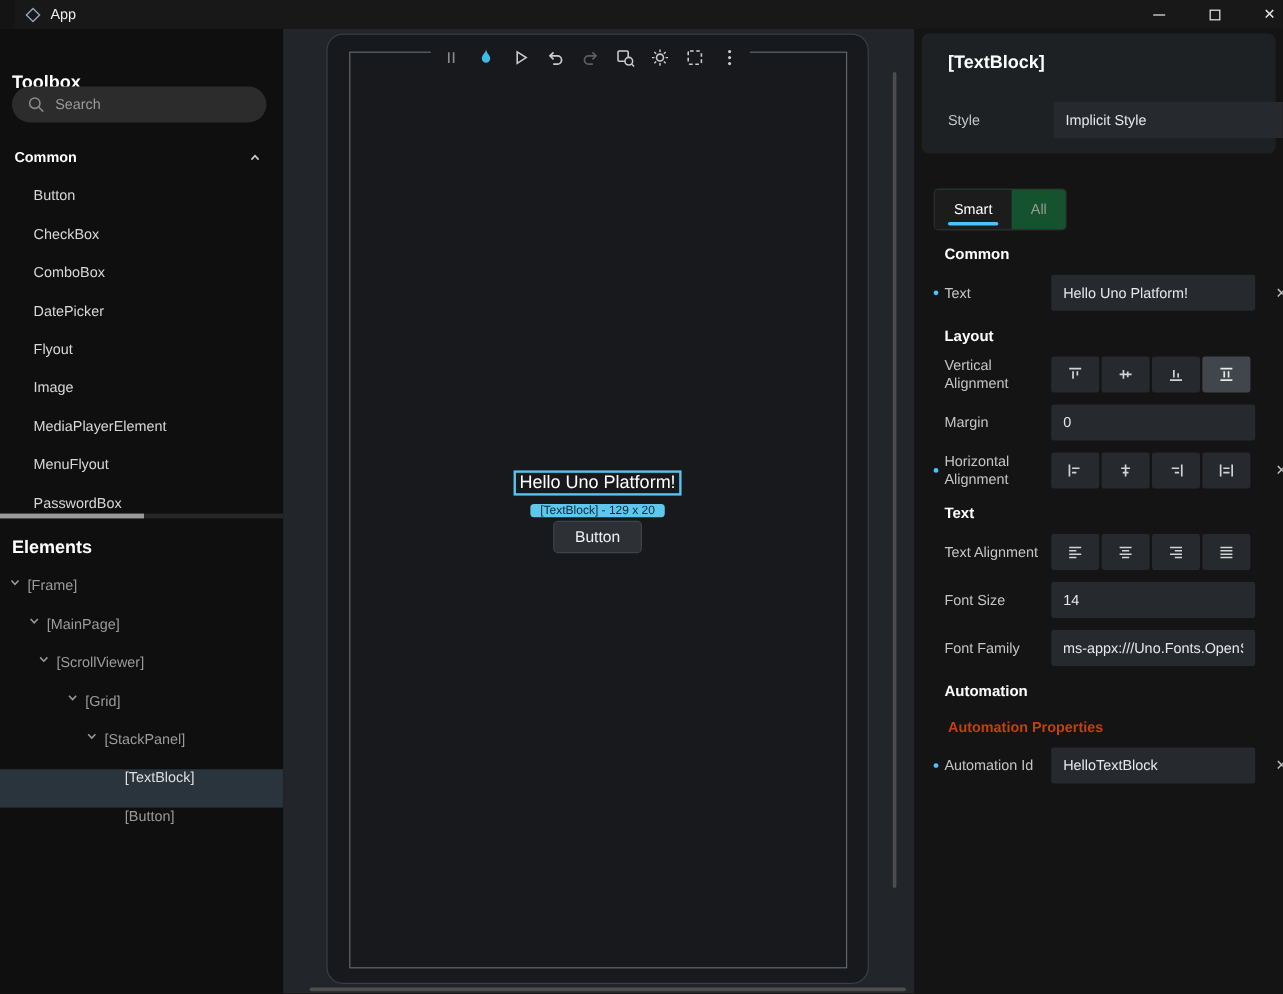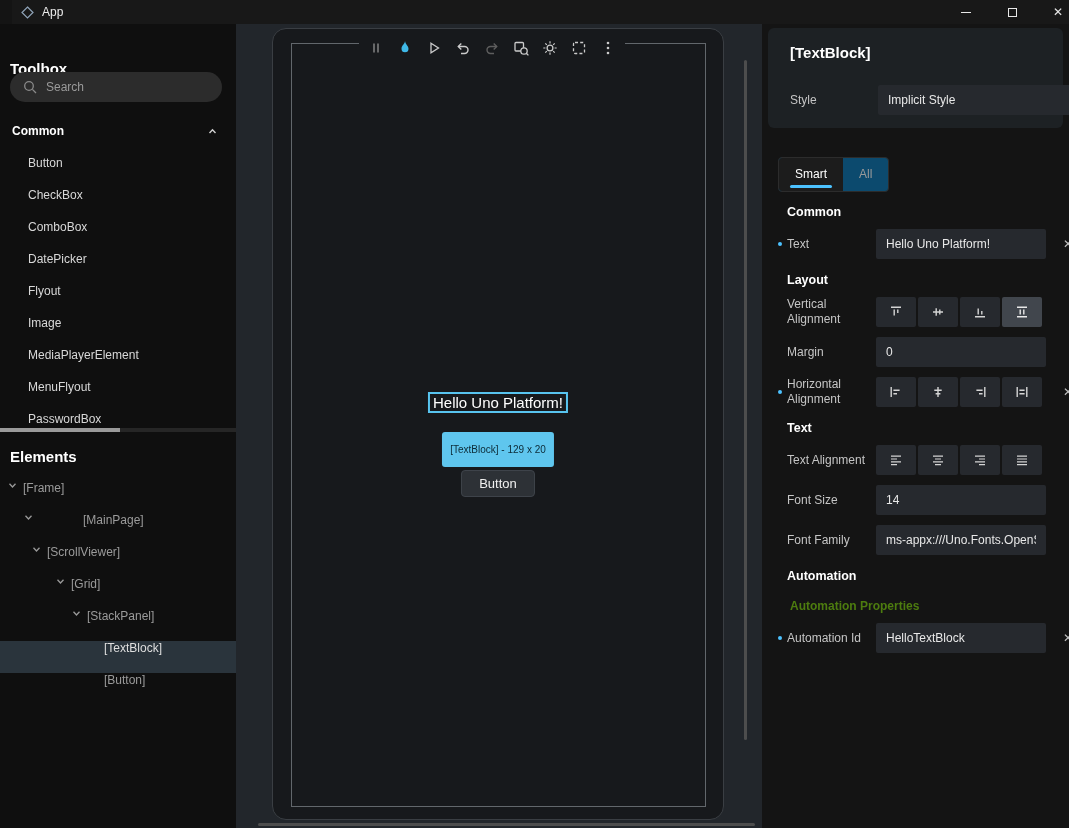--- a/index.html
+++ b/index.html
@@ -37,57 +37,57 @@
   .section-row .sec-chevron { position:absolute; right:19px; top:12px; }
   .toolbox-items { position:absolute; top:123px; left:0; width:236px; }
   .tb-item { height:32px; display:flex; align-items:center; padding-left:28px; color:#d8d8d8; font-size:12px; }
   .hscroll { position:absolute; top:404px; left:0; width:236px; height:4px; background:#262626; }
   .hscroll-thumb { width:120px; height:4px; background:#9a9a9a; }
   .elements-heading { top:424px; }
   .tree { position:absolute; top:457px; left:0; width:236px; }
   .tree-row { height:32px; display:flex; align-items:flex-start; color:#9b9b9b; font-size:12px; }
   .tree-row.selected { background:#2a343c; color:#dfdfdf; }
   .tree-chevron { margin-right:6px; flex:0 0 auto; }
-  .ind0 { padding-left:8px; } .ind1 { padding-left:24px;gap:44px; } .ind2 { padding-left:32px; }
+  .ind0 { padding-left:8px; } .ind1 { padding-left:24px; } .ind2 { padding-left:32px; }
   .ind3 { padding-left:56px; } .ind4 { padding-left:72px; } .ind5 { padding-left:104px; }
 
   
   .canvas { position:absolute; top:24px; left:236px; width:526px; bottom:0; background:#22262b; }
   .phone { position:absolute; top:4px; left:36px; width:452px; height:792px;
     background:#17191c; border:1px solid #3a3e43; border-radius:14px; }
   .phone-inner { position:absolute; top:14px; left:18px; width:415px; height:764px; border:1px solid #62676c; }
   .phone-toolbar { position:absolute; top:5px; left:86px; height:28px; display:flex; align-items:center;
     gap:11px; background:#17191c; padding:0 8px; z-index:5; }
   .ptb-icon { width:18px; height:18px; display:flex; align-items:center; justify-content:center; }
   .canvas-stack { position:absolute; top:363px; left:50%; transform:translateX(-50%);
     display:flex; flex-direction:column; align-items:center; z-index:4; }
   .sel-box { border:2px solid #58c4ef; padding:0 3px; font-size:15px; color:#ffffff; white-space:nowrap; }
-  .sel-badge { margin-top:19px; background:#5fc6ee; color:#0c2a36; font-size:10px;
-    padding:12px 8px; border-radius:3px; white-space:nowrap; }
+  .sel-badge { margin-top:7px; background:#5fc6ee; color:#0c2a36; font-size:10px;
+    padding:0 8px; border-radius:3px; white-space:nowrap; }
   .uno-button { margin-top:3px; background:#2d3136; border:1px solid #3e434a; border-radius:4px;
     color:#f0f0f0; font-size:13px; padding:5px 17px; }
   .vscroll { position:absolute; top:36px; left:508px; width:3px; height:680px; background:#4d4d4d; border-radius:2px; }
   .hscroll-canvas { position:absolute; bottom:2px; left:22px; width:497px; height:3px; background:#4d4d4d; border-radius:2px; }
 
   
   .props { position:absolute; top:24px; left:762px; width:307px; bottom:0; background:#141414; }
   .props-head { position:absolute; top:4px; left:6px; width:295px; height:100px;
     background:#1d2124; border-radius:6px; }
   .props-title { position:absolute; top:16px; left:22px; font-size:15px; font-weight:bold; color:#fff; }
   .style-label { position:absolute; top:65px; left:22px; font-size:12px; color:#c5c5c5; }
   .style-input { position:absolute; top:57px; left:110px; width:166px; }
   .ptabs { position:absolute; top:133px; left:16px; display:flex; border:1px solid #2c2c2c;
-    border-radius:4px; overflow:hidden; background:#0c4a6e; }
+    border-radius:4px; overflow:hidden; background:#14532d; }
   .ptab { padding:0 16px; height:33px; line-height:33px; font-size:12px; color:#9a9a9a; position:relative; }
   .ptab.active { color:#ffffff; background:#1c1c1c; }
   .ptab.active::after { content:""; position:absolute; left:11px; right:11px; bottom:3px; height:3px;
     background:#4cc2ff; border-radius:2px; }
   .props-body { position:absolute; top:167px; left:0; right:0; }
   .psection { margin:14px 0 10px 25px; font-size:12.5px; font-weight:bold; color:#fff; }
-  .psubsection { margin:16px 2px 10px 28px; font-size:12px; font-weight:bold; color:#4d7c0f; }
+  .psubsection { margin:16px 2px 10px 28px; font-size:12px; font-weight:bold; color:#c2410c; }
   .prow { position:relative; display:flex; align-items:center; min-height:30px;
     margin-bottom:10px; padding-left:25px; }
   .dot { position:absolute; left:16px; top:50%; margin-top:-2px; width:4px; height:4px;
     border-radius:50%; background:#4cc2ff; }
   .plabel { width:85px; font-size:12px; color:#c5c5c5; line-height:15px; }
   .pctl { width:170px; margin-left:4px; }
   .pinput { width:100%; height:30px; background:#26292e; border:none; border-radius:2px;
     color:#e8e8e8; font-size:12px; padding:0 10px; outline:none;
     font-family:"Liberation Sans",sans-serif; white-space:nowrap; overflow:hidden; }
   .btngroup { display:flex; gap:2px; }

